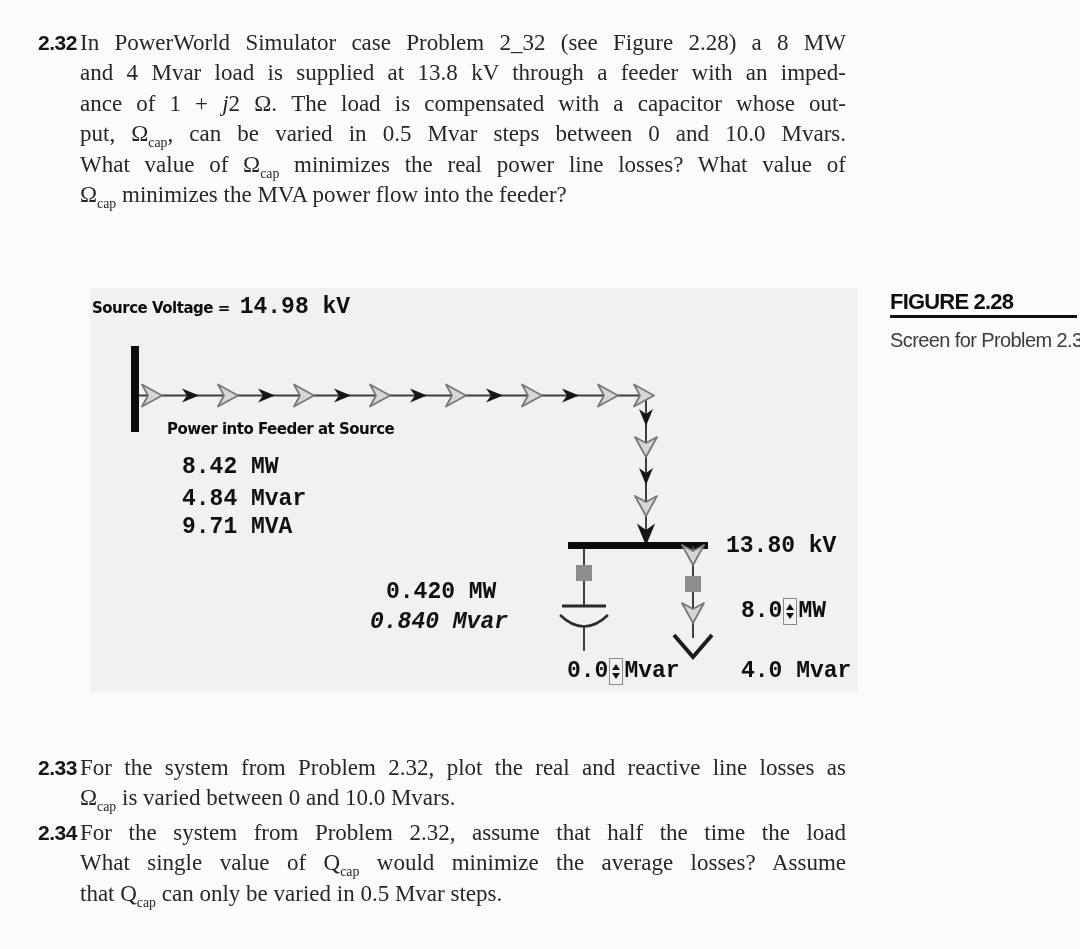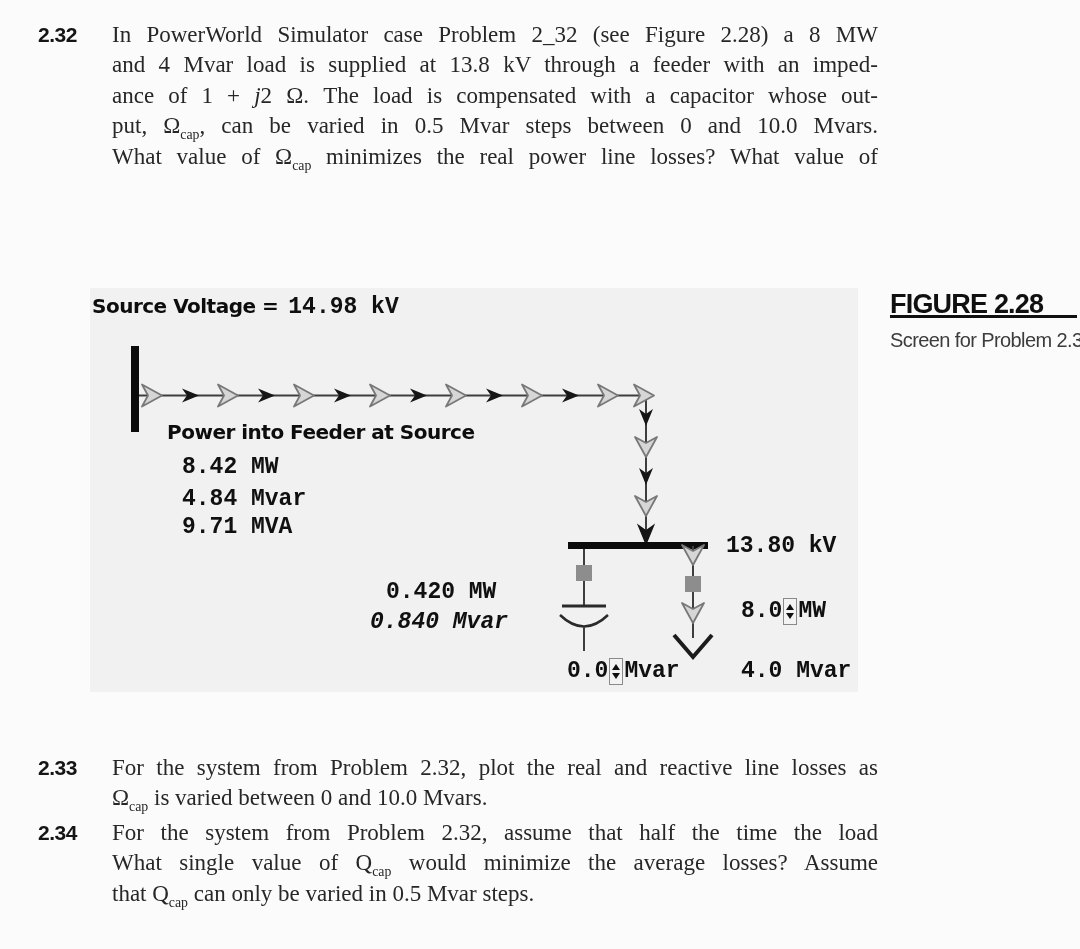--- a/index.html
+++ b/index.html
@@ -11,81 +11,82 @@
   }
   .page { position:absolute; inset:0; }
 
   
   .problem { position:absolute; left:0; width:900px; }
   .pnum {
     position:absolute; left:38px; top:3px;
     font-family:"Liberation Sans", sans-serif; font-weight:700;
     font-size:21px; letter-spacing:-0.5px; color:#151515;
   }
-  .plines { margin-left:112px; width:766px; }
+  .plines { margin-left:80px; width:766px; }
   .pline {
     font-size:23px; line-height:30.4px; color:#272727;
     text-align:justify; text-align-last:justify;
     white-space:normal;
   }
   .pline.unjust { text-align-last:left; }
   .pline sub { font-size:0.60em; line-height:0; }
   .it { font-style:italic; }
 
   
   .panel {
     position:absolute; left:90px; top:288px; width:768px; height:404px;
     background:#f1f1f1;
   }
   .panel svg { position:absolute; left:0; top:0; }
   .abs { position:absolute; }
   .blabel {
     font-family:"DejaVu Sans", sans-serif; font-weight:700;
-    font-size:20px; letter-spacing:-0.5px; color:#0d0d0d; white-space:nowrap;
+    font-size:15px; letter-spacing:-0.5px; color:#0d0d0d; white-space:nowrap;
   }
   .mono {
     font-family:"Liberation Mono", monospace; font-weight:700;
     font-size:23px; color:#101010; white-space:pre;
   }
   .sv-row { position:absolute; display:flex; align-items:baseline; gap:10px; }
   .field-row { display:inline-flex; align-items:flex-start; }
   .spinner {
     display:inline-flex; flex-direction:column; align-items:center; justify-content:center;
     gap:3px; width:14px; height:27px; box-sizing:border-box;
     border:1px solid #8a8a8a; background:#f3f3f3; margin:0 1px;
   }
   .tri-up   { width:0; height:0; border-left:4px solid transparent; border-right:4px solid transparent; border-bottom:6px solid #101010; }
   .tri-down { width:0; height:0; border-left:4px solid transparent; border-right:4px solid transparent; border-top:6px solid #101010; }
 
   
   .fig-label {
     position:absolute; left:890px; top:289px;
     font-family:"Liberation Sans", sans-serif; font-weight:700;
-    font-size:27px; letter-spacing:-0.8px; color:#101010; white-space:nowrap;
+    font-size:22px; letter-spacing:-0.8px; color:#101010; white-space:nowrap;
   }
   .fig-rule { position:absolute; left:890px; top:315px; width:187px; height:3px; background:#101010; }
   .fig-caption {
     position:absolute; left:890px; top:329px;
     font-family:"Liberation Sans", sans-serif; font-weight:400;
     font-size:20px; letter-spacing:-0.6px; color:#3c3c3c; white-space:nowrap;
   }
 </style>
 </head>
 <body>
 
 <div class="page">
 
-  <section class="problem" style="top:20px;">
+  <section class="problem" style="top:28px;">
     <span class="pnum">2.32</span>
     <div class="plines">
       <div class="pline"><span>In PowerWorld Simulator case Problem 2_32 (see Figure 2.28) a 8 MW</span></div>
       <div class="pline"><span>and 4 Mvar load is supplied at 13.8 kV through a feeder with an imped-</span></div>
       <div class="pline"><span>ance of 1 + </span><span class="it">j</span><span>2 Ω. The load is compensated with a capacitor whose out-</span></div>
       <div class="pline"><span>put, Ω</span><sub>cap</sub><span>, can be varied in 0.5 Mvar steps between 0 and 10.0 Mvars.</span></div>
       <div class="pline"><span>What value of Ω</span><sub>cap</sub><span> minimizes the real power line losses? What value of</span></div>
+      <div class="pline unjust"><span>Ω</span><sub>cap</sub><span> minimizes the MVA power flow into the feeder?</span></div>
     </div>
   </section>
 
   <div class="panel">
 
     <svg width="768" height="404" viewBox="0 0 768 404">
       <defs>
         <g id="ar-g">
             <path d="M -10,-11 L 10,0 L -10,11 L -4,0 Z" fill="#d6d6d6" stroke="#787878" stroke-width="1.8" stroke-linejoin="round"></path>
           </g>

